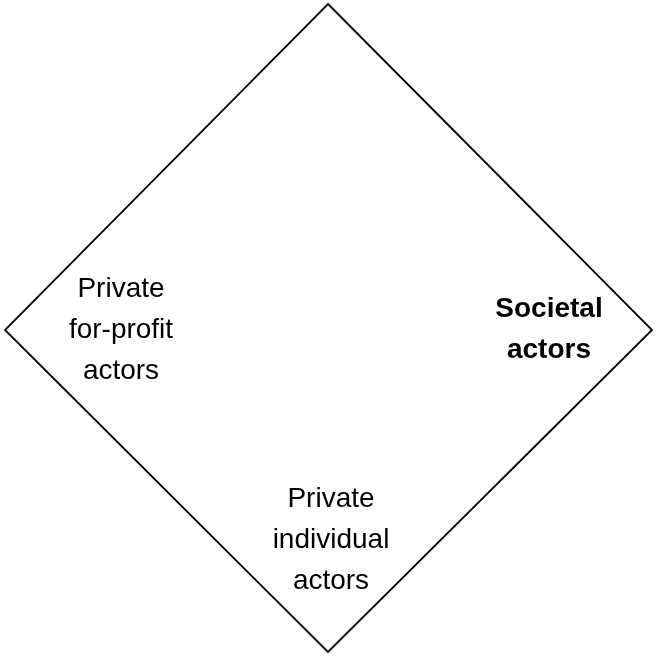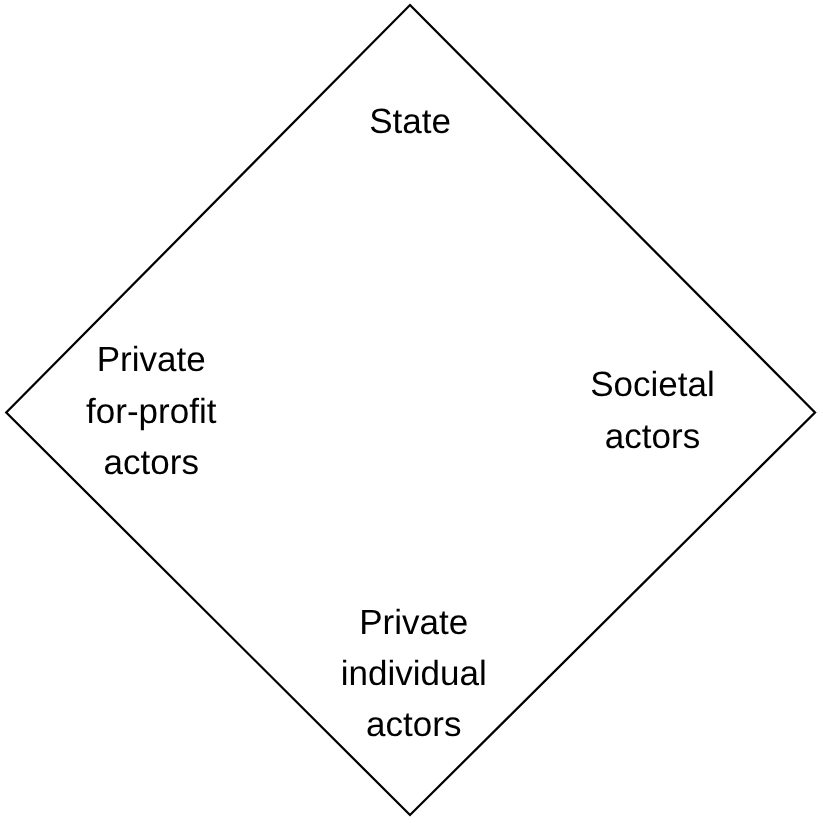--- a/index.html
+++ b/index.html
@@ -38,26 +38,25 @@
 </style>
 </head>
 <body>
 
 <div class="diagram">
 
   <svg width="658" height="659" viewBox="0 0 658 659" aria-hidden="true">
     <polygon points="328,4 652,330 328,652 5,330" fill="none" stroke-width="1.8" stroke-linejoin="miter" stroke="#000000"></polygon>
   </svg>
 
-  <div class="label" style="left:328px; top:76px;">State</div>
 
   <div class="label" style="left:121px; top:267px;">Private
 for-profit
 actors</div>
 
-  <div class="label" style="left:522px; top:287px;">Societal
+  <div class="label" style="left:549px; top:287px;font-weight:bold;">Societal
 actors</div>
 
   <div class="label" style="left:331px; top:477px;">Private
 individual
 actors</div>
 
 </div>
 
 </body></html>

